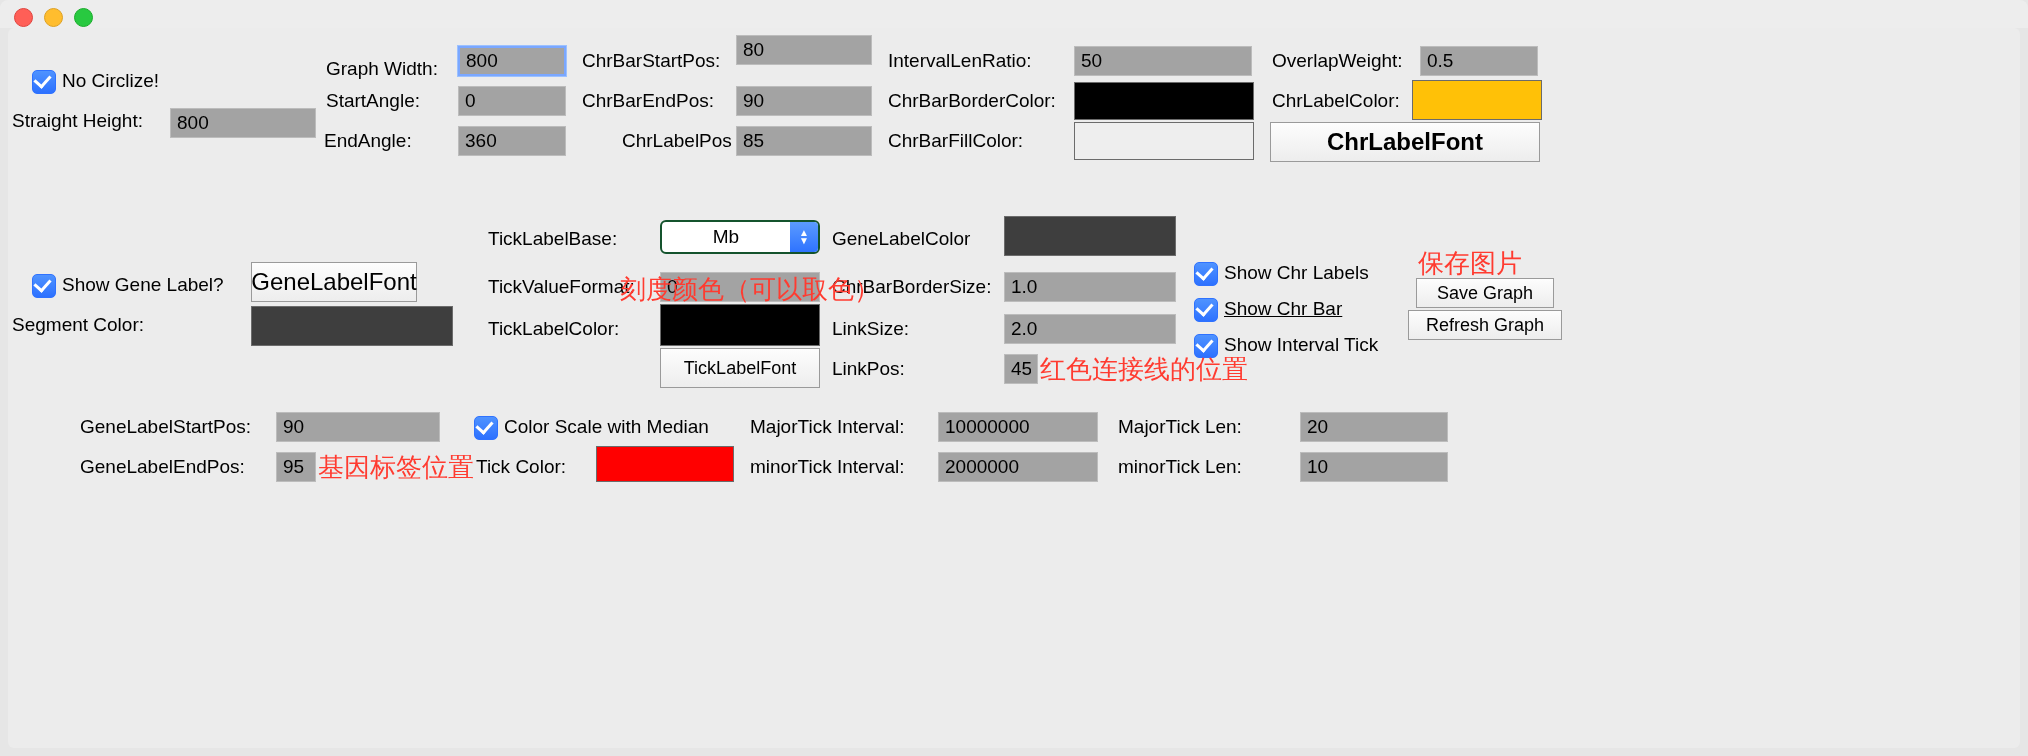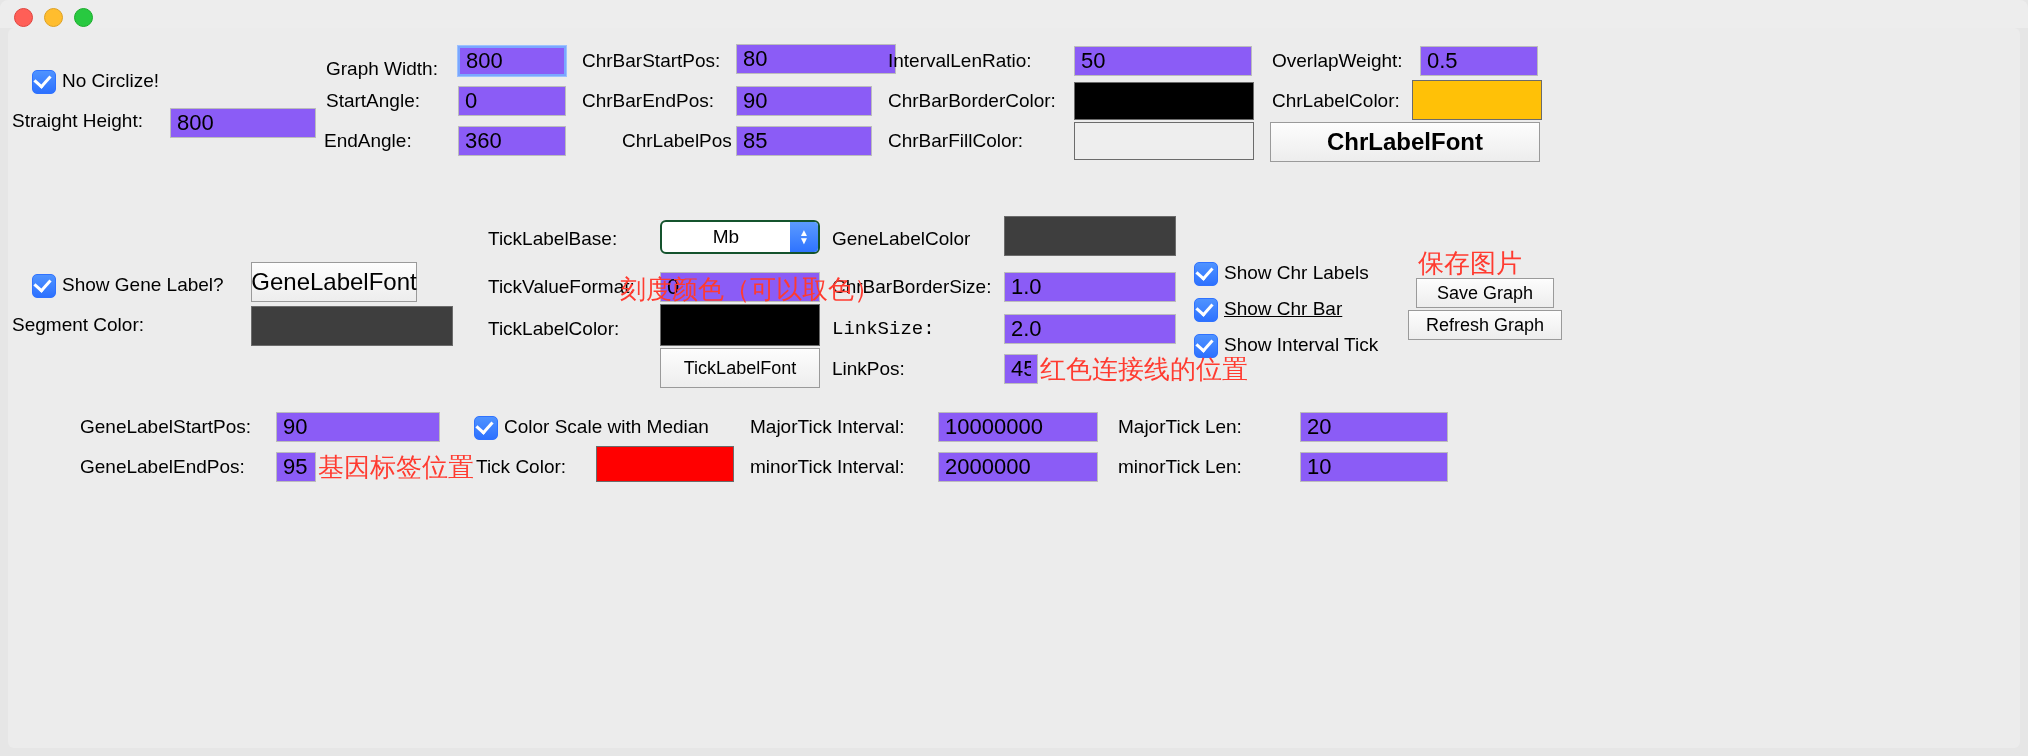--- a/index.html
+++ b/index.html
@@ -5,21 +5,21 @@
 html,body{margin:0;padding:0;font-family:-apple-system,"Helvetica Neue",Arial,sans-serif;font-size:19px;color:#000;}
 body{width:2028px;height:756px;background:#e6e6e6;position:relative;overflow:hidden;}
 .titlebar{height:28px;background:#ededed;position:relative;border-top-left-radius:8px;border-top-right-radius:8px;}
 .traffic{position:absolute;top:8px;left:14px;display:flex;gap:11px;}
 .tl{width:17px;height:17px;border-radius:50%;}
 .tl.close{background:#ff5f57;border:1px solid #e0443e;}
 .tl.min{background:#ffbd2e;border:1px solid #dea123;}
 .tl.max{background:#28c940;border:1px solid #1aad2b;}
 .panel{position:absolute;left:8px;right:8px;top:28px;bottom:8px;background:#ececec;border-radius:6px;}
 .label{position:absolute;white-space:nowrap;}
-.input{position:absolute;background:#8b5cf6;border:1px solid #bcbcbc;height:30px;font-size:22px;padding:8px 6px;box-sizing:border-box;font-family:inherit;}
+.input{position:absolute;background:#a3a3a3;border:1px solid #bcbcbc;height:30px;font-size:19px;padding:8px 6px;box-sizing:border-box;font-family:inherit;}
 .input.sel{border:2px solid #7aa7ff;outline:1px solid #9cc1ff;}
 .mac-cb{position:absolute;width:22px;height:22px;border-radius:5px;border:1px solid #2f72ff;background:linear-gradient(#4f93ff,#2d71ff);}
 .mac-cb::after{content:"";position:absolute;left:4px;top:1px;width:8px;height:12px;border:solid #fff;border-width:0 3px 3px 0;transform:rotate(42deg);}
 .color-sw{position:absolute;border:1px solid #6b6b6b;box-sizing:border-box;}
 .btn{position:absolute;background:linear-gradient(#fdfdfd,#ededed);border:1px solid #9a9a9a;box-sizing:border-box;text-align:center;display:flex;align-items:center;justify-content:center;font-family:inherit;cursor:default;}
 .mac-sel{position:absolute;height:34px;border:2px solid #14532d;border-radius:6px;background:#fff;display:flex;align-items:center;box-sizing:border-box;overflow:hidden;}
 .mac-sel .sel-txt{flex:1;text-align:center;font-size:19px;}
 .mac-sel .sel-arrows{width:28px;height:100%;background:linear-gradient(#5b9bff,#2e73ff);display:flex;flex-direction:column;align-items:center;justify-content:center;color:#fff;font-size:10px;line-height:8px;}
 .anno{position:absolute;color:#ff3b30;font-size:26px;font-weight:500;white-space:nowrap;}
 </style>
@@ -45,21 +45,21 @@
   <div class="label" style="left:318px;top:30px;">Graph Width:</div>
   <input class="input sel" style="left: 450px; top: 18px; width: 108px;" value="800">
 
   <div class="label" style="left:318px;top:62px;">StartAngle:</div>
   <input class="input" style="left: 450px; top: 58px; width: 108px;" value="0">
 
   <div class="label" style="left:316px;top:102px;">EndAngle:</div>
   <input class="input" style="left: 450px; top: 98px; width: 108px;" value="360">
 
   <div class="label" style="left:574px;top:22px;">ChrBarStartPos:</div>
-  <input class="input" style="left: 728px; top: 16px; width: 160px;" value="80">
+  <input class="input" style="left: 728px; top: 7px; width: 136px;" value="80">
 
   <div class="label" style="left:574px;top:62px;">ChrBarEndPos:</div>
   <input class="input" style="left: 728px; top: 58px; width: 136px;" value="90">
 
   <div class="label" style="left:574px;top:102px;margin-left:40px;">ChrLabelPos</div>
   <input class="input" style="left: 728px; top: 98px; width: 136px;" value="85">
 
   <div class="label" style="left:880px;top:22px;">IntervalLenRatio:</div>
   <input class="input" style="left: 1066px; top: 18px; width: 178px;" value="50">
 
@@ -98,21 +98,21 @@
   <div class="color-sw" style="left: 652px; top: 276px; width: 160px; height: 42px; background: rgb(0, 0, 0);"></div>
 
   <div class="btn" style="left:652px;top:320px;width:160px;height:40px;font-size:18px;">TickLabelFont</div>
 
   <div class="label" style="left:824px;top:200px;">GeneLabelColor</div>
   <div class="color-sw" style="left: 996px; top: 188px; width: 172px; height: 40px; background: rgb(62, 62, 62);"></div>
 
   <div class="label" style="left:824px;top:248px;">ChrBarBorderSize:</div>
   <input class="input" style="left: 996px; top: 244px; width: 172px;" value="1.0">
 
-  <div class="label" style="left:824px;top:290px;font-family:Liberation Mono, monospace;">LinkSize:</div>
+  <div class="label" style="left:824px;top:290px;">LinkSize:</div>
   <input class="input" style="left: 996px; top: 286px; width: 172px;" value="2.0">
 
   <div class="label" style="left:824px;top:330px;">LinkPos:</div>
   <input class="input" style="left: 996px; top: 326px; width: 34px;" value="45">
 
   <div class="mac-cb" style="left:1186px;top:234px;"></div>
   <div class="label" style="left:1216px;top:234px;">Show Chr Labels</div>
 
   <div class="mac-cb" style="left:1186px;top:270px;"></div>
   <div class="label" style="left:1216px;top:270px;text-decoration:underline;">Show Chr Bar</div>

